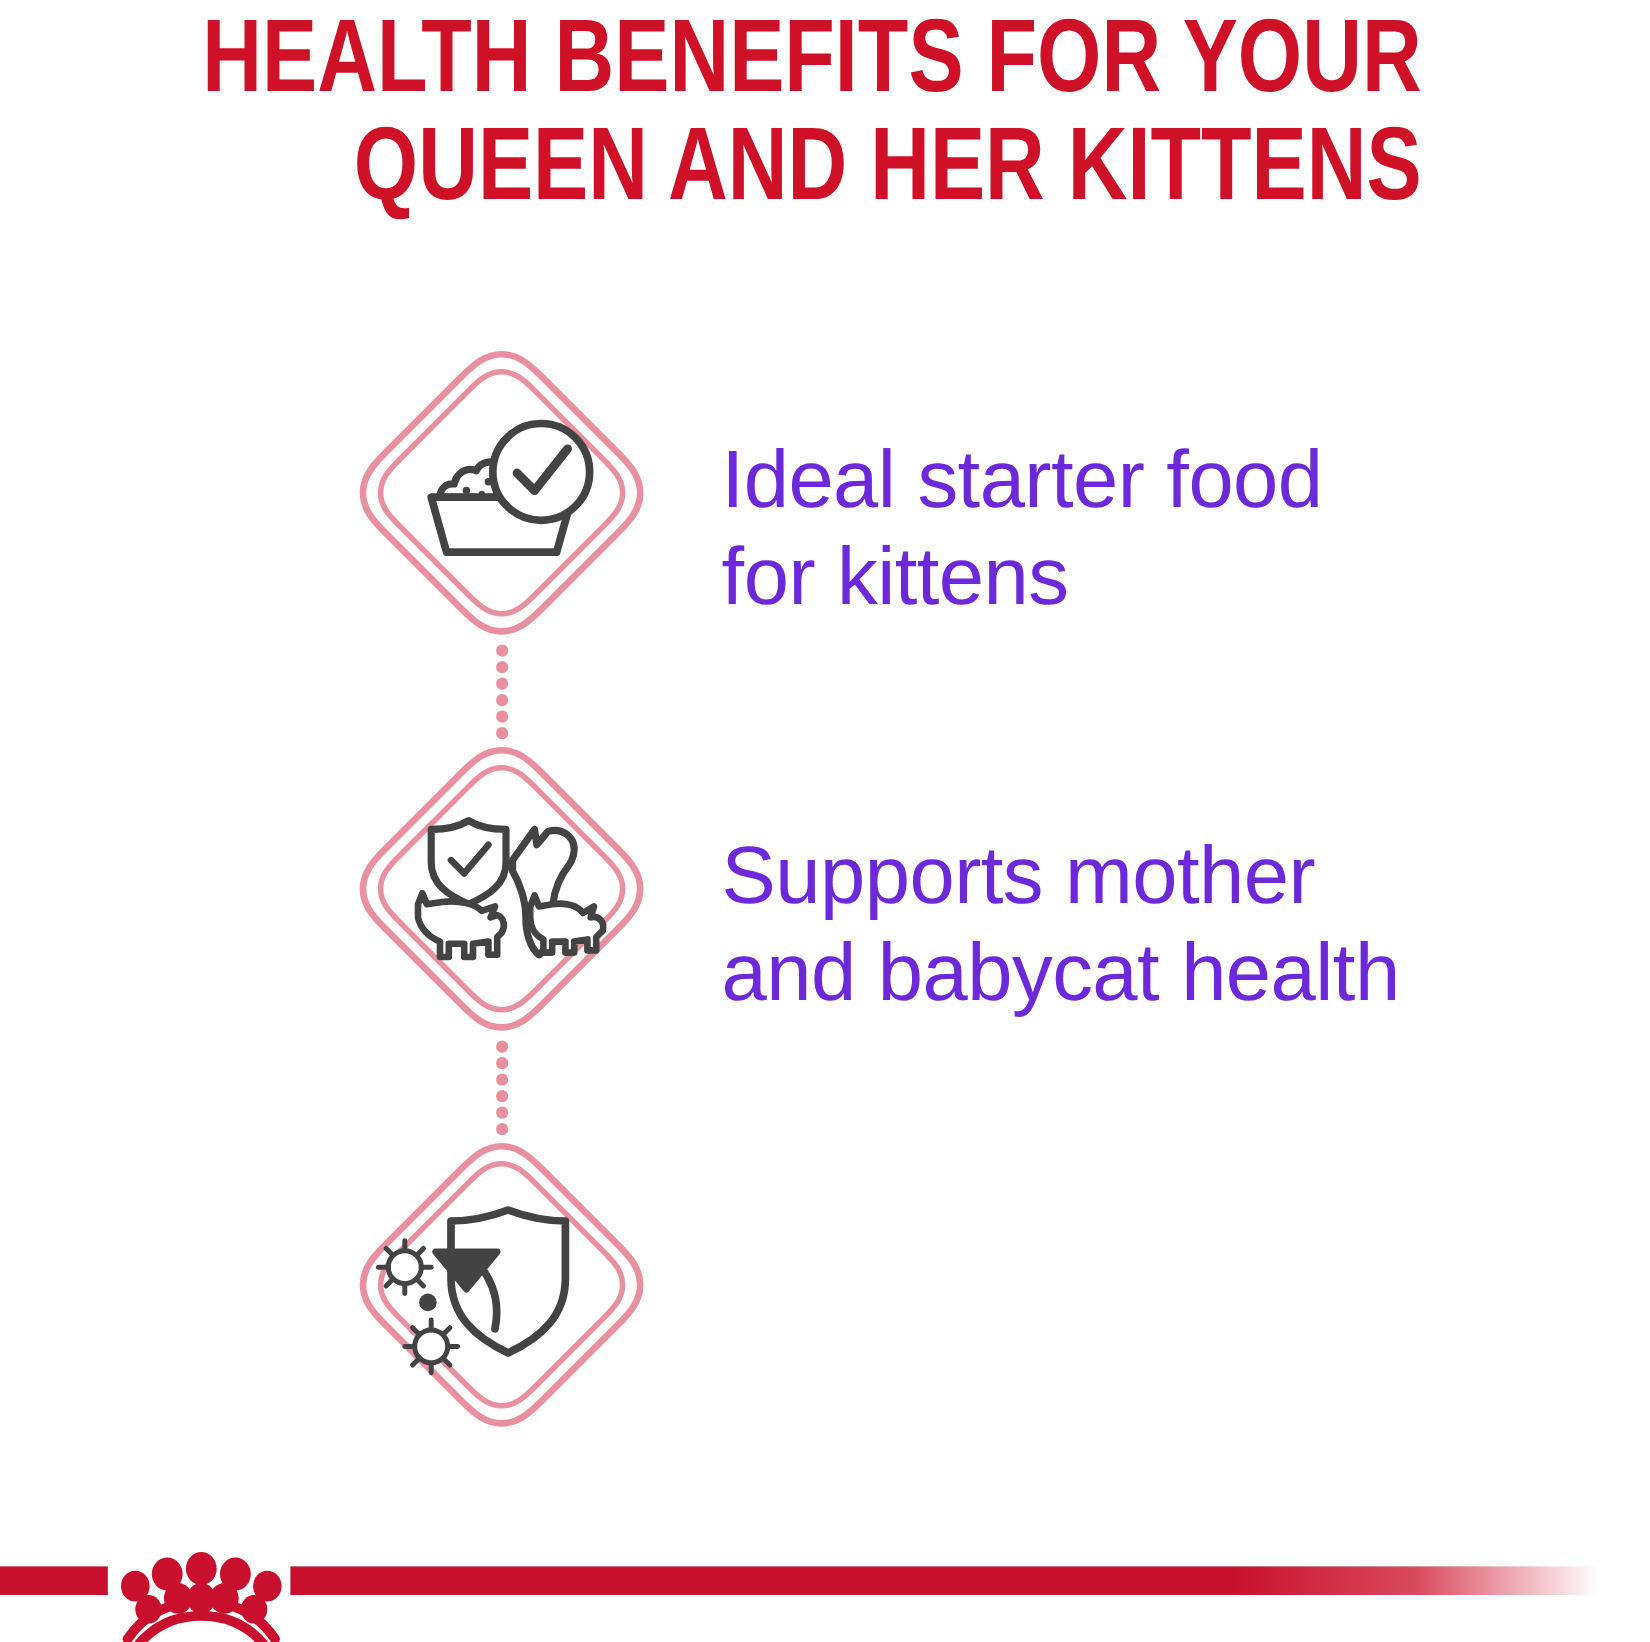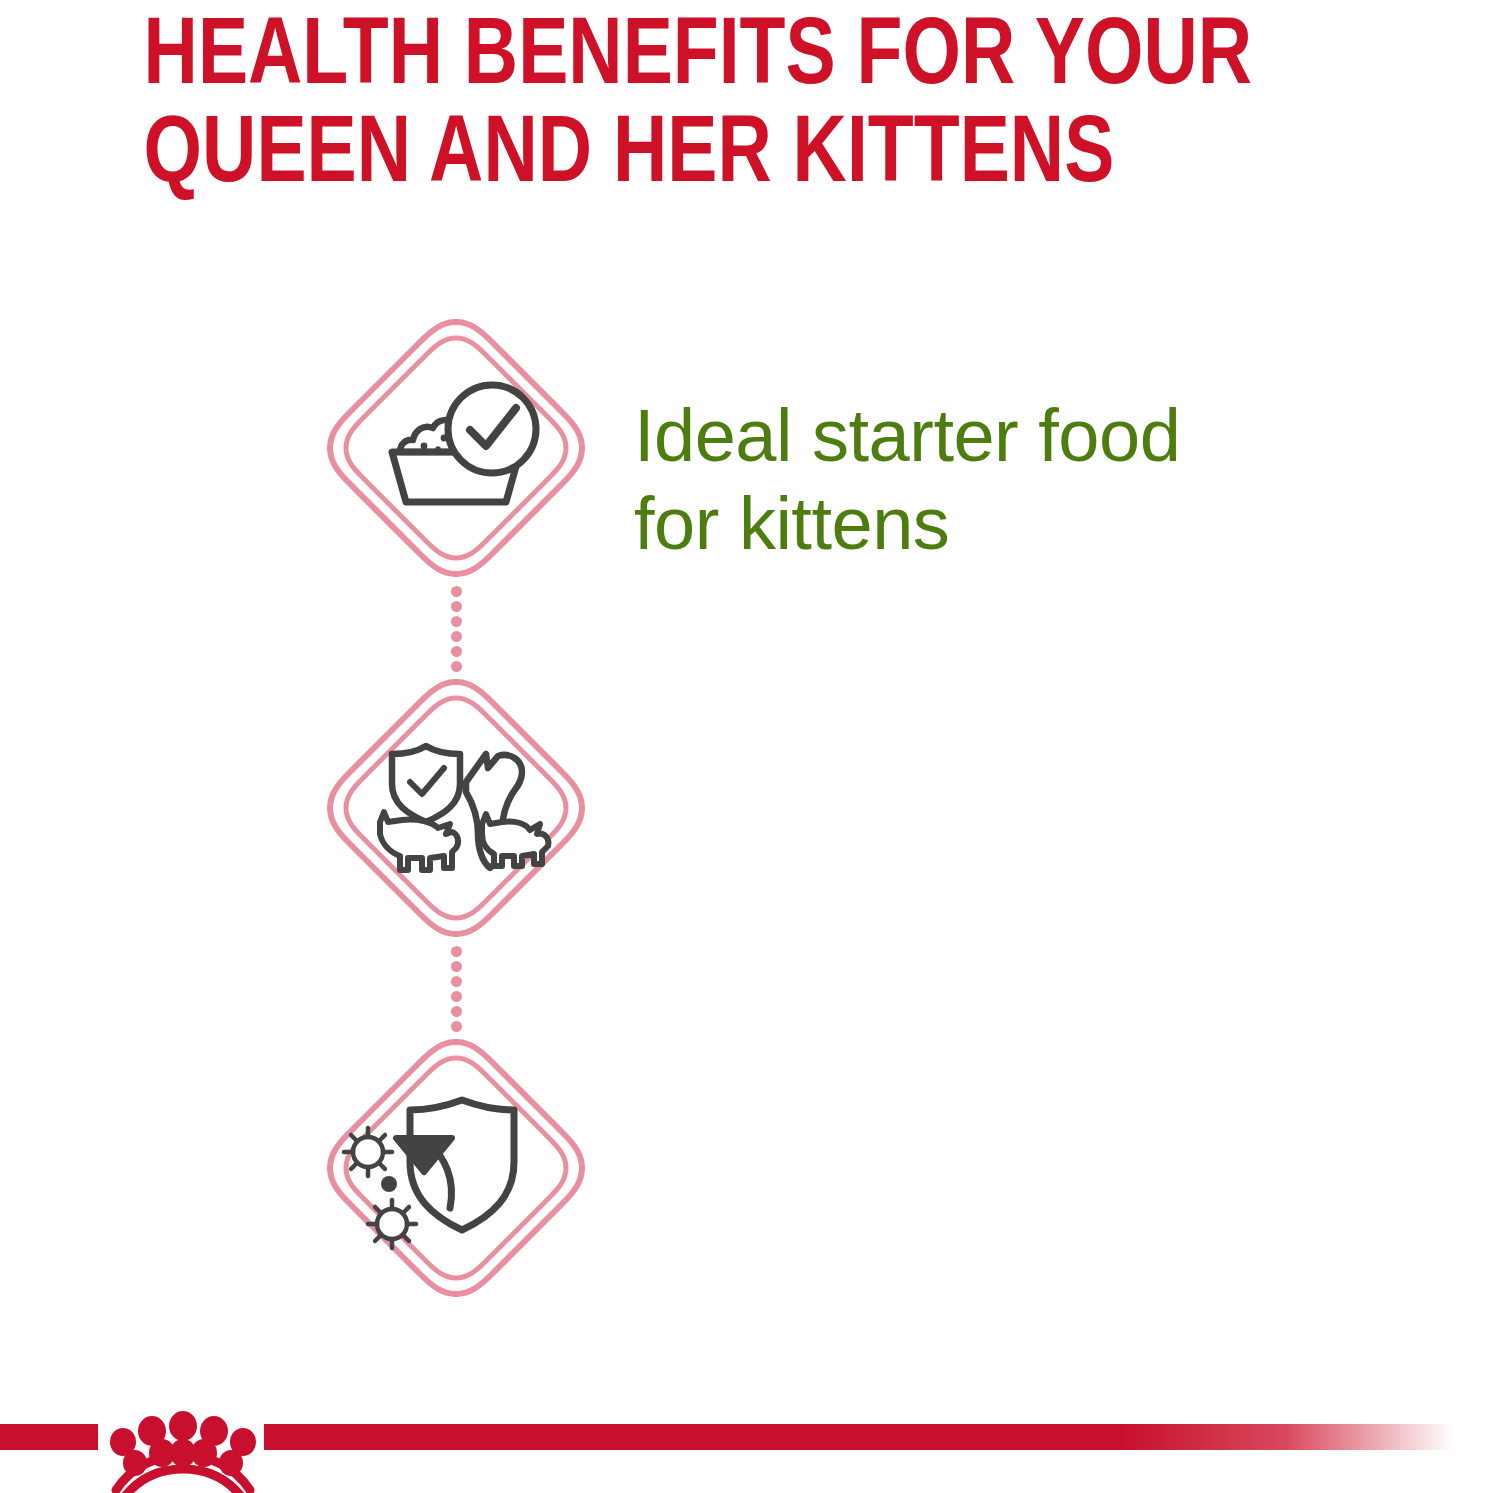--- a/index.html
+++ b/index.html
@@ -15,21 +15,21 @@
     font-family: "Liberation Sans", sans-serif;
     -webkit-font-smoothing: antialiased;
   }
 
   
   .title-block {
     position: absolute;
     top: 2px;
     left: 0;
     width: 1436px;
-    text-align: left;
+    text-align: right;
   }
   .title-line {
     display: block;
     color: #CE1126;
     font-family: "Liberation Sans Narrow", "Liberation Sans", sans-serif;
     font-weight: 700;
     font-size: 94px;
     line-height: 98px;
     letter-spacing: 0px;
     transform: scaleX(0.80);
@@ -71,25 +71,25 @@
   .connector i {
     display: block;
     width: 11px;
     height: 11px;
     border-radius: 50%;
     background: #E8909F;
   }
 
   .label {
     position: absolute;
-    left: 634px;
+    left: 656px;
     top: 50%;
     transform: translateY(-50%);
     width: 800px;
-    color: #4d7c0f;
+    color: #6d28d9;
     font-family: "Liberation Sans Narrow", "Liberation Sans", sans-serif;
     font-weight: 400;
     font-size: 74px;
     line-height: 88px;
     white-space: pre-line;
     letter-spacing: -0.5px;
   }
 
   
   .footer {
@@ -216,20 +216,22 @@
       </svg>
     </div>
     <div class="connector">
       <i></i>
       <i></i>
       <i></i>
       <i></i>
       <i></i>
       <i></i>
     </div>
+    <div class="label">Supports mother
+and babycat health</div>
   </div>
 
   <div class="row">
     <div class="badge">
       <svg viewBox="0 0 272 272" xmlns="http://www.w3.org/2000/svg">
         <path d="M136 10 C150 10 160 18 172 30 L242 100 C254 112 262 122 262 136
                  C262 150 254 160 242 172 L172 242 C160 254 150 262 136 262
                  C122 262 112 254 100 242 L30 172 C18 160 10 150 10 136
                  C10 122 18 112 30 100 L100 30 C112 18 122 10 136 10 Z" fill="none" stroke="#E8909F" stroke-width="6" stroke-linejoin="round"></path>
         <path d="M136 26 C148 26 156 33 167 44 L228 105 C239 116 246 124 246 136

